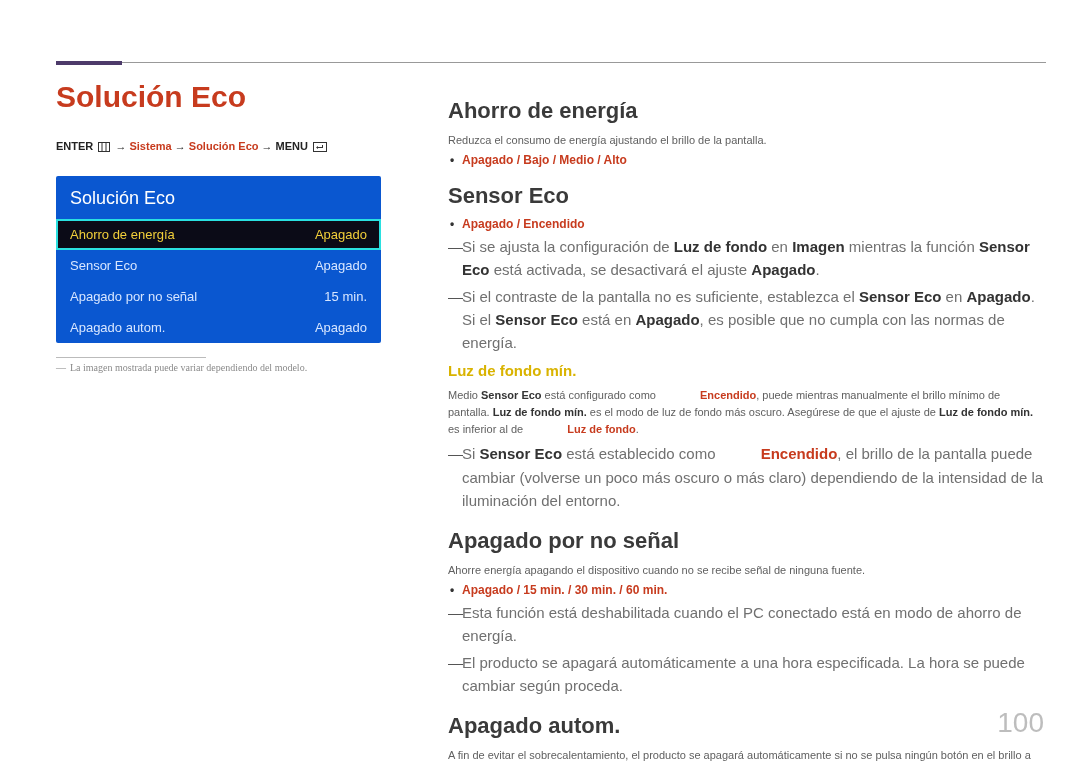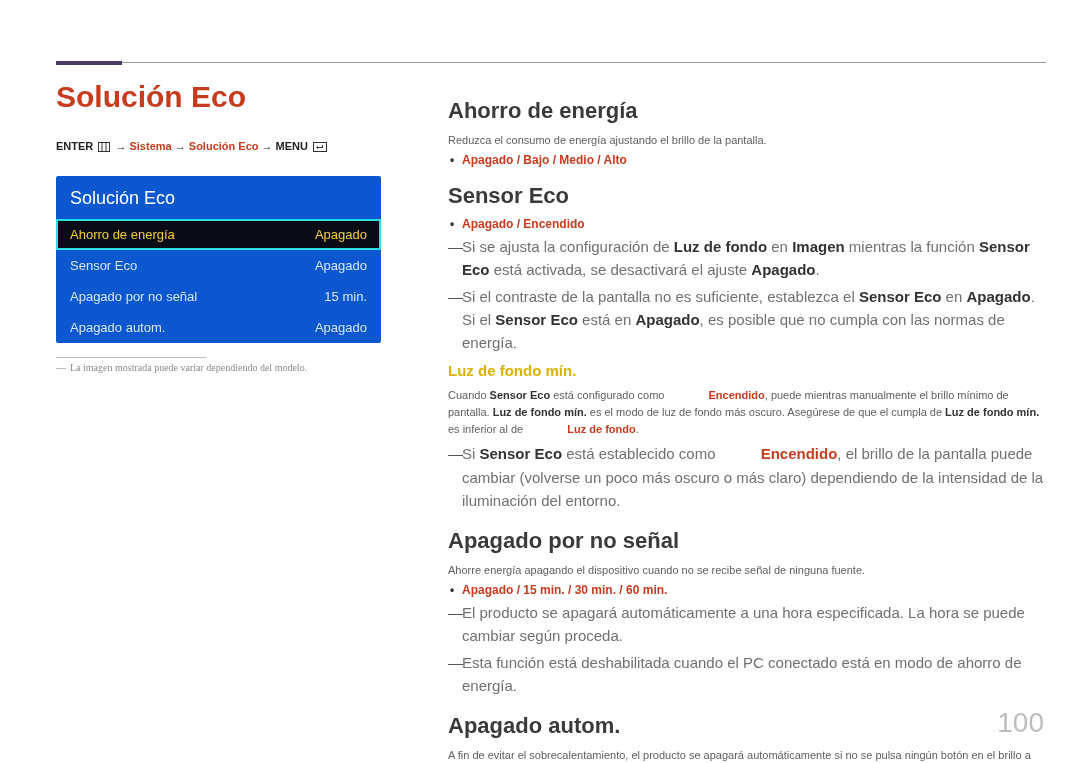--- a/index.html
+++ b/index.html
@@ -229,34 +229,34 @@
     <div class="note-line">
       <span>Si se ajusta la configuración de </span><span class="b">Luz de fondo</span><span> en </span><span class="b">Imagen</span><span> mientras la función </span><span class="b">Sensor Eco</span><span> está activada, se desactivará el ajuste </span><span class="b">Apagado</span><span>.</span>
     </div>
     <div class="note-line">
       <span>Si el contraste de la pantalla no es suficiente, establezca el </span><span class="b">Sensor Eco</span><span> en </span><span class="b">Apagado</span><span>.</span><br>
       <span>Si el </span><span class="b">Sensor Eco</span><span> está en </span><span class="b">Apagado</span><span>, es posible que no cumpla con las normas de energía.</span>
     </div>
 
     <div class="h3">Luz de fondo mín.</div>
     <div class="p">
-      <span>Cuando </span><span class="b">Sensor Eco</span><span> está configurado como </span><span class="accent">Encendido</span><span>, puede mientras manualmente el brillo mínimo de pantalla.</span>
-      <span class="b">Luz de fondo mín.</span><span> es el modo de luz de fondo más oscuro. Asegúrese de que el cumpla de </span><span class="b">Luz de fondo mín.</span><span> es inferior al de </span><span class="accent">Luz de fondo</span><span>.</span>
+      <span>Medio </span><span class="b">Sensor Eco</span><span> está configurado como </span><span class="accent">Encendido</span><span>, puede mientras manualmente el brillo mínimo de pantalla.</span>
+      <span class="b">Luz de fondo mín.</span><span> es el modo de luz de fondo más oscuro. Asegúrese de que el ajuste de </span><span class="b">Luz de fondo mín.</span><span> es inferior al de </span><span class="accent">Luz de fondo</span><span>.</span>
     </div>
     <div class="note-line">
       <span>Si </span><span class="b">Sensor Eco</span><span> está establecido como </span><span class="accent">Encendido</span><span>, el brillo de la pantalla puede cambiar (volverse un poco más oscuro o más claro) dependiendo de la intensidad de la iluminación del entorno.</span>
     </div>
   </div>
 
   <div class="section">
     <div class="h2">Apagado por no señal</div>
     <div class="p">Ahorre energía apagando el dispositivo cuando no se recibe señal de ninguna fuente.</div>
     <div class="bullet-line">Apagado / 15 min. / 30 min. / 60 min.</div>
+    <div class="note-line">Esta función está deshabilitada cuando el PC conectado está en modo de ahorro de energía.</div>
     <div class="note-line">El producto se apagará automáticamente a una hora especificada. La hora se puede cambiar según proceda.</div>
-    <div class="note-line">Esta función está deshabilitada cuando el PC conectado está en modo de ahorro de energía.</div>
   </div>
 
   <div class="section">
     <div class="h2">Apagado autom.</div>
     <div class="p">A fin de evitar el sobrecalentamiento, el producto se apagará automáticamente si no se pulsa ningún botón en el brillo a distancia ni se toca ningún botón del panel frontal durante cuatro horas.</div>
     <div class="bullet-line">Apagado / Encendido</div>
   </div>
 
 </div>
 

